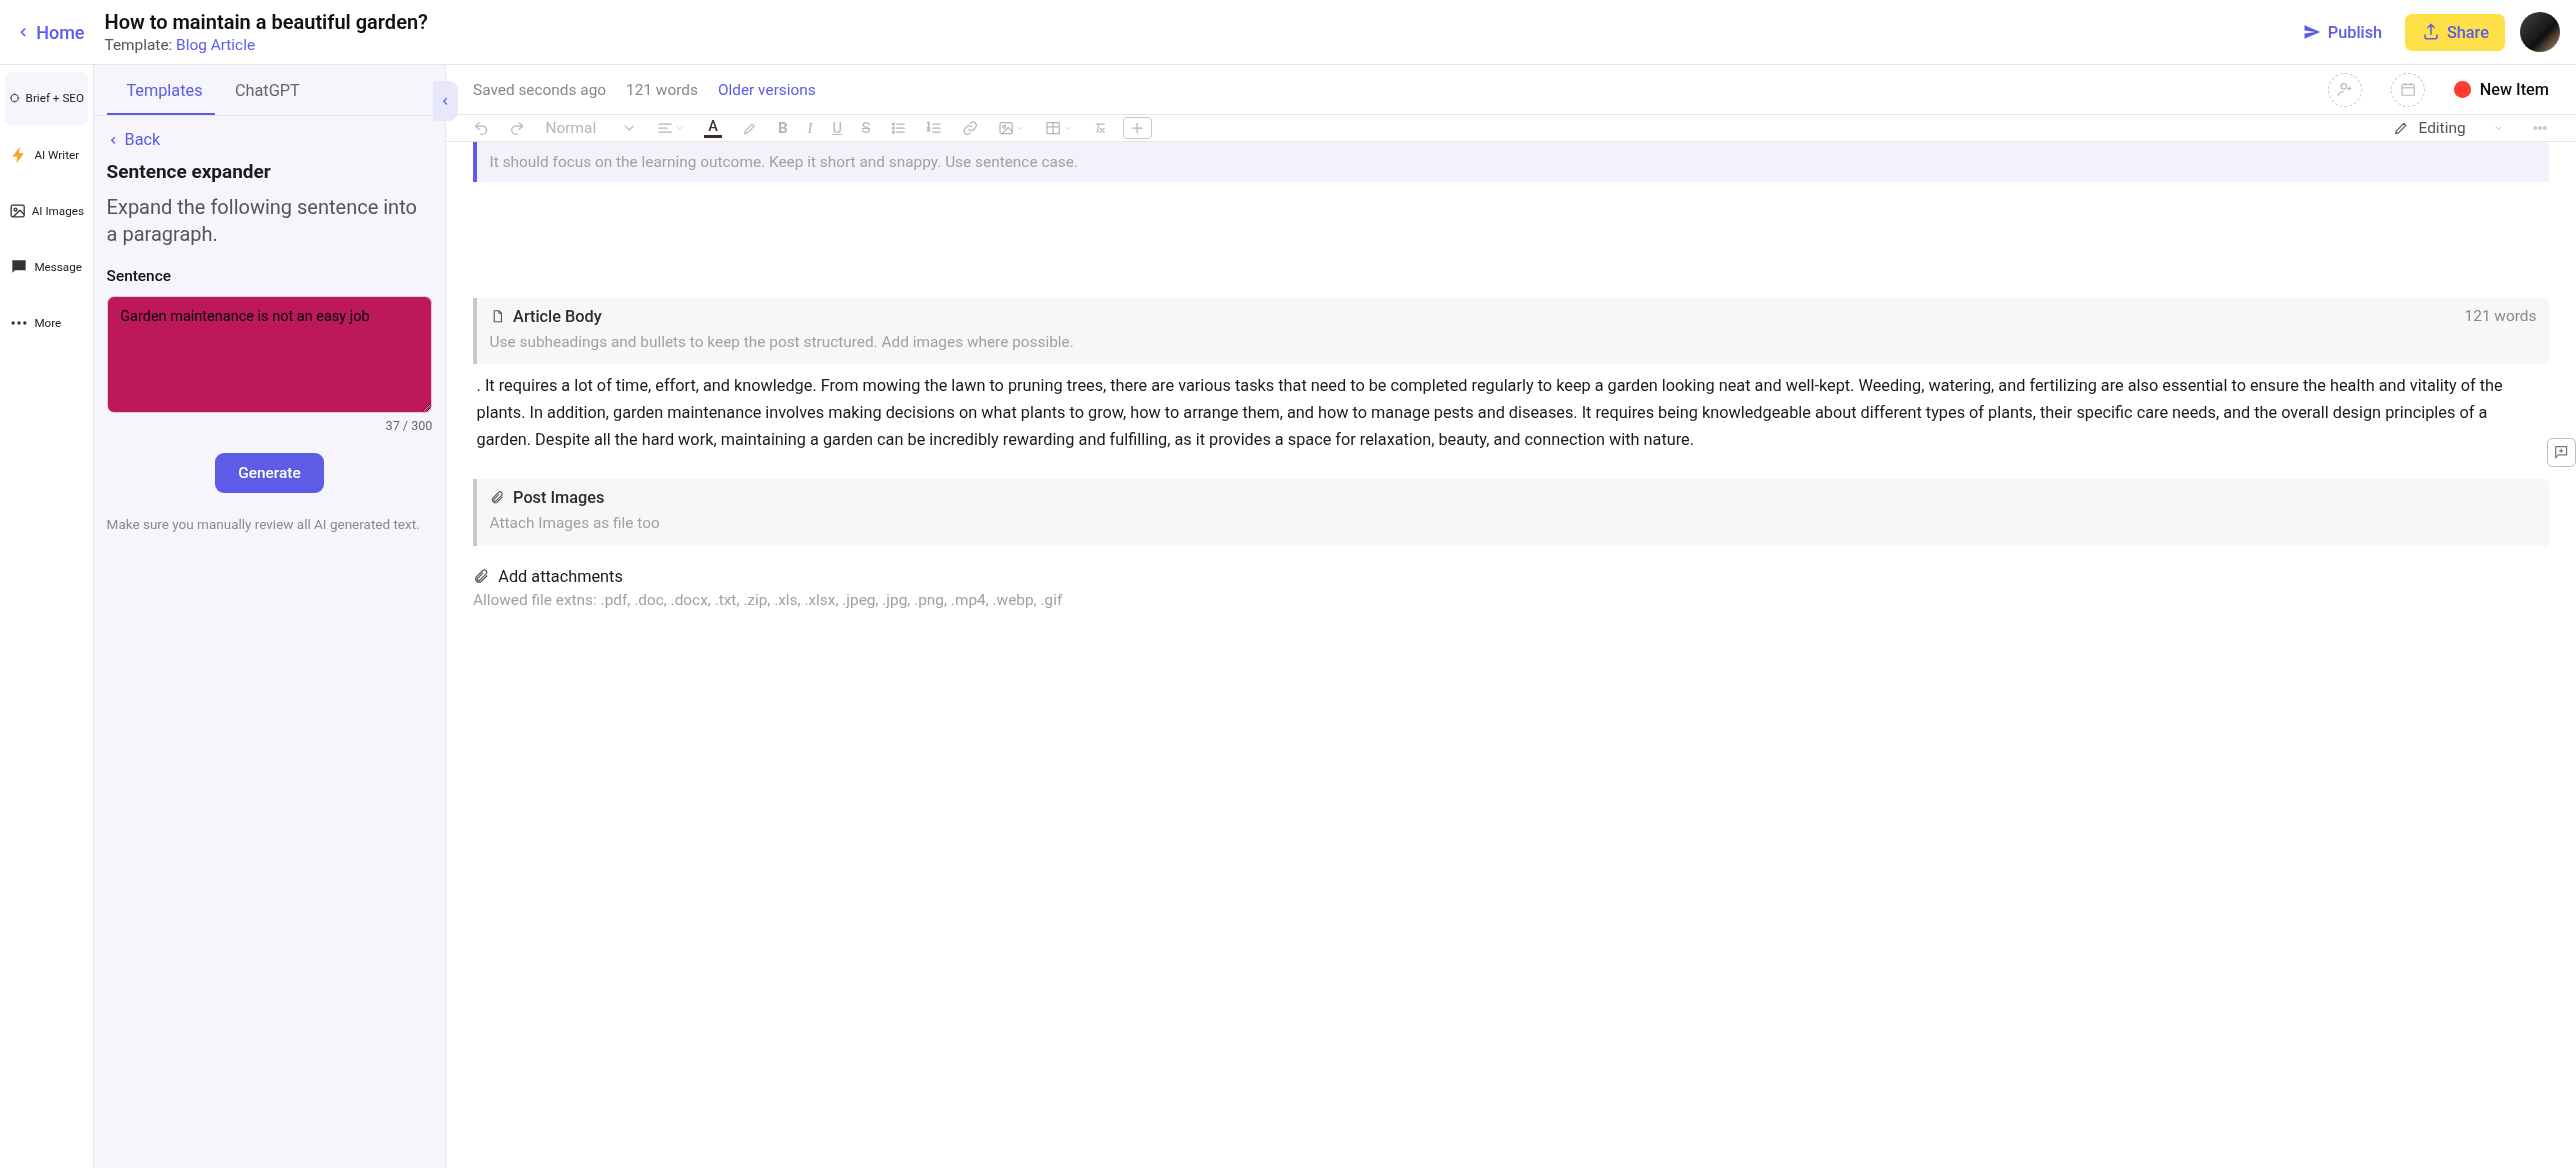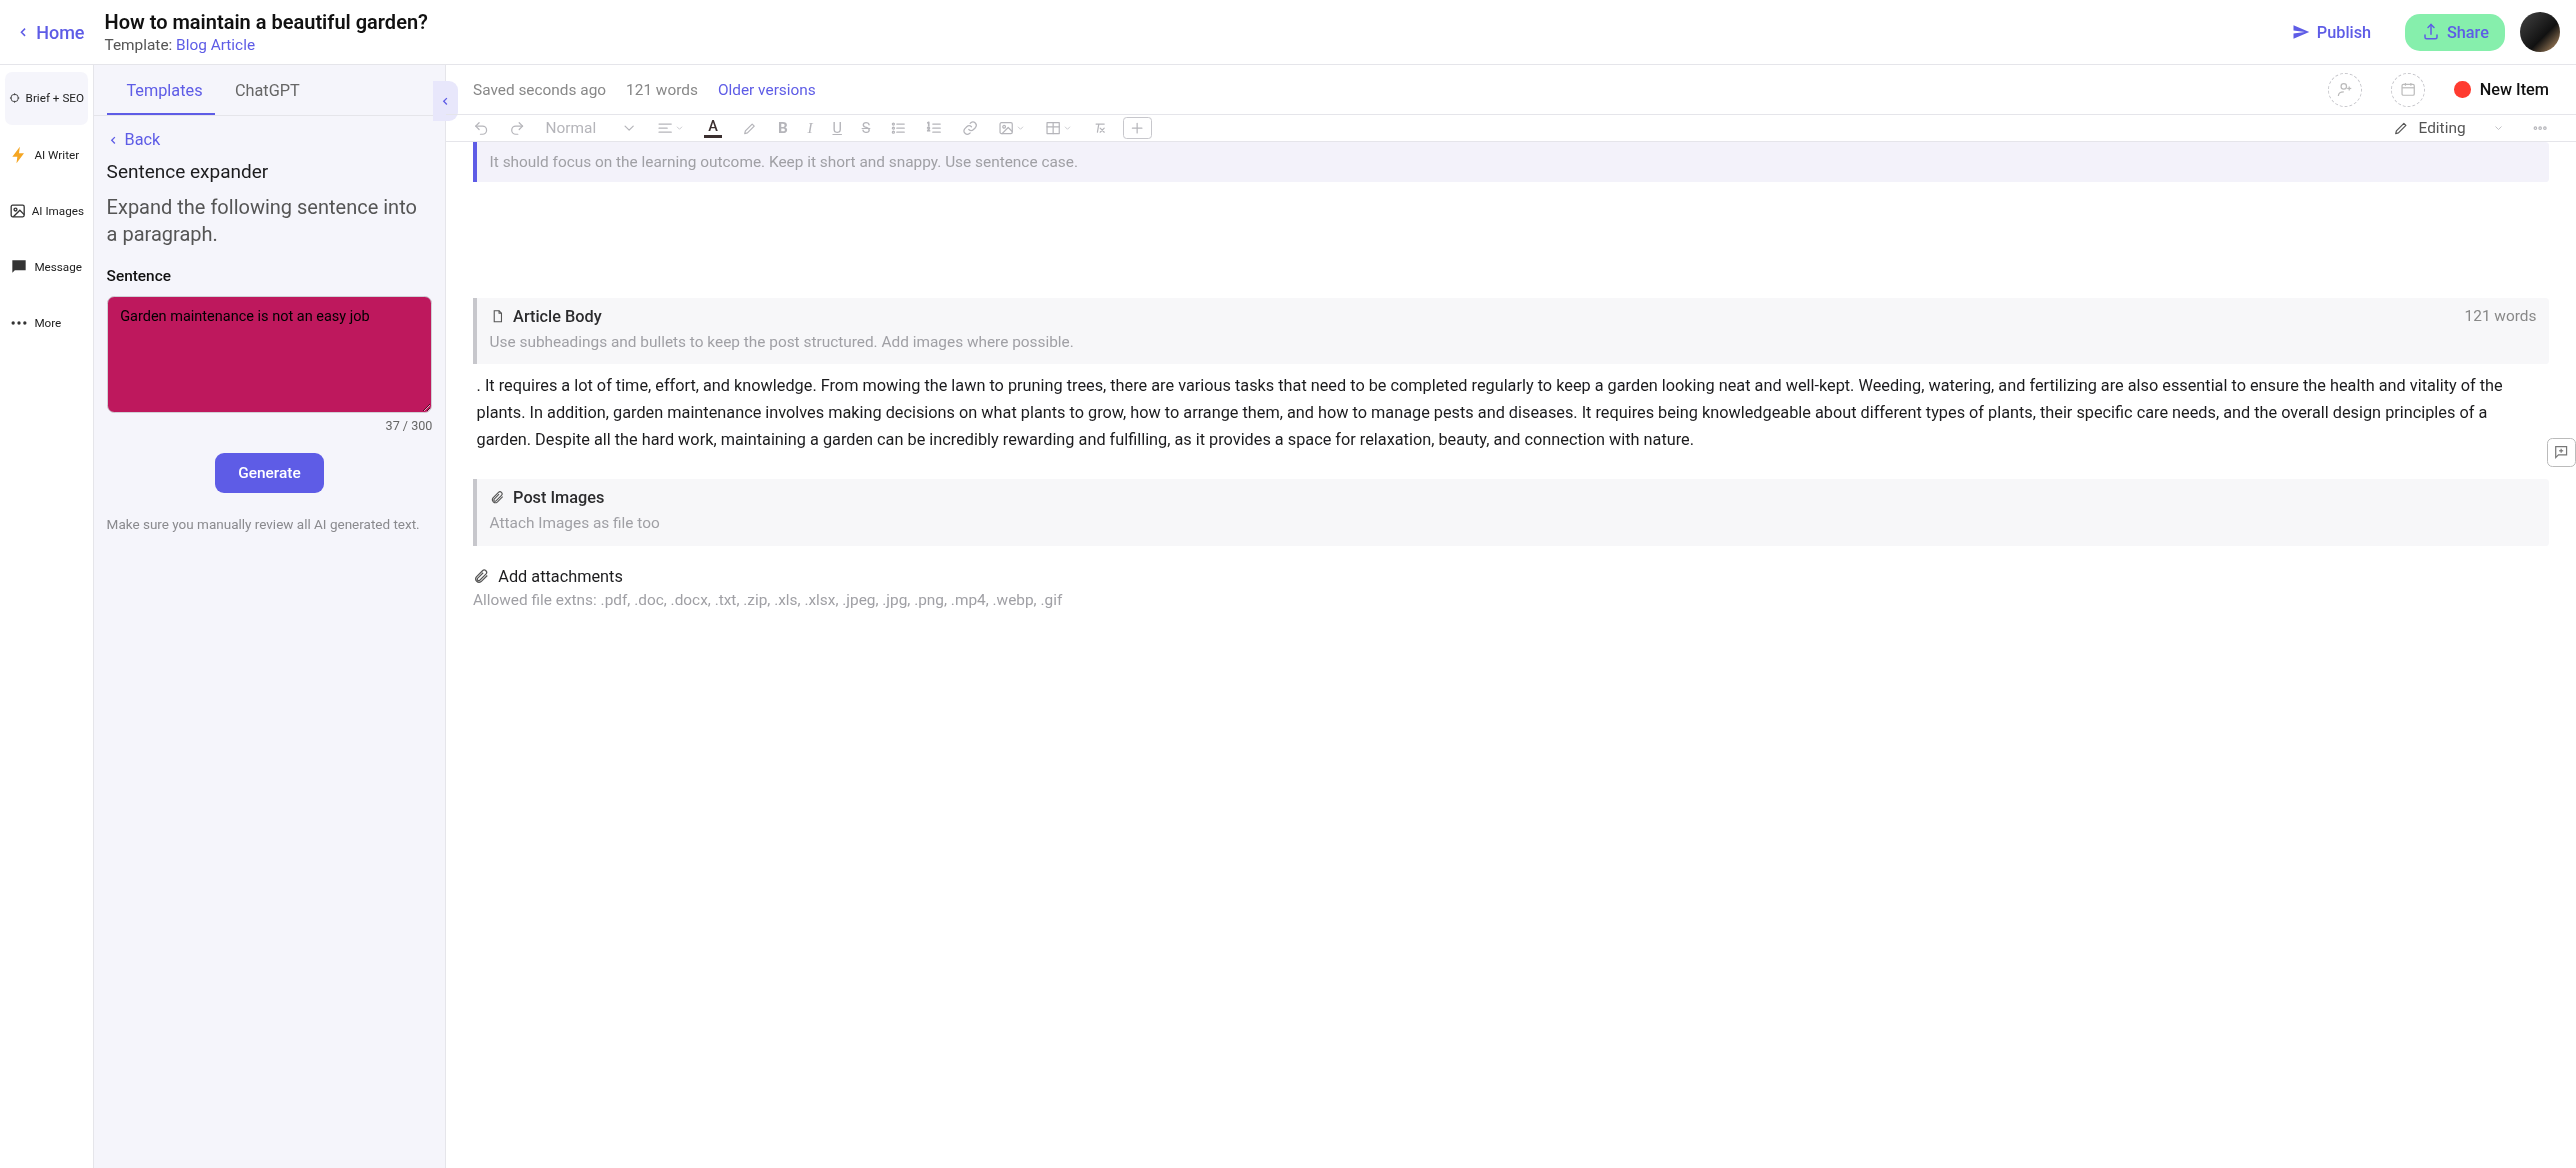--- a/index.html
+++ b/index.html
@@ -10,21 +10,21 @@
   .hdr { height:65px; display:flex; align-items:center; padding:0 16.3px; border-bottom:0.9px solid var(--hair); }
   .home-link { display:flex; align-items:center; gap:5.4px; color:var(--accent); font-size:18px; font-weight:500; cursor:pointer; margin-right:20px; }
   .home-link svg { width:14.5px; height:14.5px; fill:none; stroke:var(--accent); stroke-width:2.5; }
   .title-block { display:flex; flex-direction:column; gap:1.8px; }
   .doc-title { font-size:20px; font-weight:600; color:#111; }
   .tmpl-line { font-size:15.4px; color:#555; }
   .tmpl-link { color:var(--accent); font-weight:400; }
   .hdr-spacer { flex:1; }
   .hdr-action { display:flex; align-items:center; gap:7.2px; padding:9px 16.3px; border-radius:7.2px; font-size:16.3px; font-weight:500; cursor:pointer; }
   .hdr-action.publish { color:var(--accent); }
-  .hdr-action.share { background:#86efac; color:var(--accent); margin-left:18px;border-radius:15px; }
+  .hdr-action.share { background:#fde047; color:var(--accent); margin-left:7px; }
   .hdr-action svg { width:18px; height:18px; }
   .avatar { width:40px; height:40px; border-radius:50%; margin-left:14.5px; background:linear-gradient(135deg,#444 0%,#111 60%,#c49a6c 100%); }
 
   
   .body { display:flex; height:calc(100vh - 65px); }
 
   
   .rail { width:94px; background:#fff; border-right:0.9px solid var(--hair); display:flex; flex-direction:column; padding-top:5.4px; }
   .rail-item { display:flex; flex-direction:row; align-items:center; gap:5.4px; padding:16.3px 3.6px; font-size:11.7px; color:#222; cursor:pointer; border-radius:7.2px; margin:1.8px 5.4px; }
   .rail-item.active { background:var(--panel); }
@@ -34,21 +34,21 @@
   
   .panel { width:352px; background:var(--panel); border-right:0.9px solid var(--hair); position:relative; display:flex; flex-direction:column; }
   .panel-tabs { display:flex; padding:0 12.6px; border-bottom:0.9px solid var(--hair); }
   .ptab { display:flex; align-items:center; gap:7.2px; padding:16.3px 12.6px 12.6px; font-size:16.3px; color:#666; cursor:pointer; border-bottom:2.7px solid transparent; }
   .ptab.active { color:var(--accent); border-bottom-color:var(--accent); }
   .collapse-handle { position:absolute; top:16.3px; right:-12.6px; width:25px; height:40px; background:#E8E7FB; border-radius:0 9px 9px 0; display:flex; align-items:center; justify-content:center; cursor:pointer; }
   .collapse-handle svg { width:12.6px; height:12.6px; stroke:var(--accent); stroke-width:2.5; fill:none; }
   .panel-body { padding:14.5px 12.6px 0; display:flex; flex-direction:column; gap:11px; overflow:auto; }
   .back-row { display:flex; align-items:center; gap:5.4px; color:var(--accent); font-size:16.3px; cursor:pointer; }
   .back-row svg { width:12.6px; height:12.6px; fill:none; stroke:var(--accent); stroke-width:2.5; }
-  .tool-title { font-size:19px; font-weight:400; color:#1c1c1e; }
+  .tool-title { font-size:19px; font-weight:700; color:#1c1c1e; }
   .tool-sub { font-size:20px; color:#555; line-height:1.35; }
   .field-label { font-size:15.4px; font-weight:500; margin-top:7.2px; }
   .sentence-ta { width:100%; height:117px; border:0.9px solid #D0D0D6; border-radius:7.2px; background:#be185d; padding:11px 12.6px; font-size:14.5px; resize:vertical; outline:none; }
   .counter { align-self:flex-end; font-size:12.6px; color:#666; margin-top:-5.4px; }
   .gen-btn { align-self:center; background:var(--accent); color:#fff; border:none; border-radius:9px; padding:11px 23.5px; font-size:15.4px; font-weight:500; cursor:pointer; margin-top:9px; }
   .disclaimer { font-size:13.5px; color:#8a8a8e; margin-top:11px; line-height:1.4; }
 
   
   .editor { flex:1; display:flex; flex-direction:column; position:relative; }
   .status-row { height:49px; display:flex; align-items:center; gap:20px; padding:0 27px; font-size:15.4px; color:#888; }

